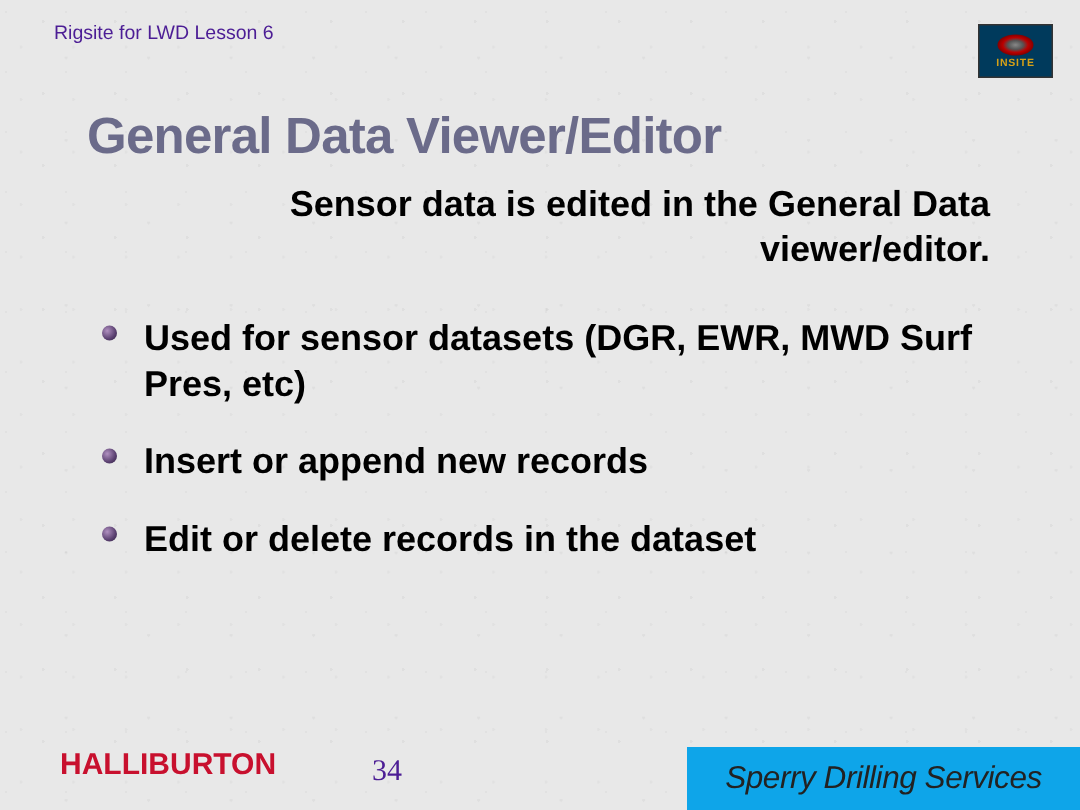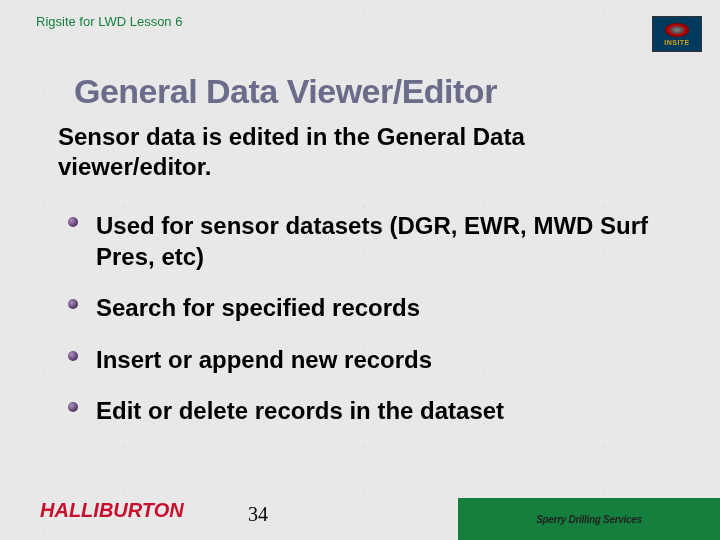--- a/index.html
+++ b/index.html
@@ -15,21 +15,21 @@
     background-size: 40px 40px, 55px 55px, 35px 35px, 48px 48px;
     font-family: Arial, Helvetica, sans-serif;
     position: relative;
     overflow: hidden;
   }
   .header-label {
     position: absolute;
     top: 14px;
     left: 36px;
     font-size: 13px;
-    color: #15803d;
+    color: #4c1d95;
   }
   .insite-logo {
     position: absolute;
     top: 16px;
     right: 18px;
     width: 50px;
     height: 36px;
     background: #003a5c;
     border: 1px solid #333;
     display: flex;
@@ -52,31 +52,31 @@
   }
   .title {
     position: absolute;
     top: 72px;
     left: 58px;
     font-size: 34px;
     font-weight: bold;
     color: #6b6b8a;
     font-family: Verdana, Arial, sans-serif;
     letter-spacing: -0.5px;
-    margin-left: 16px;
   }
   .subtitle {
     position: absolute;
     top: 122px;
     left: 58px;
     right: 60px;
     font-size: 24px;
     font-weight: bold;
     color: #000;
     line-height: 1.25;
+    text-align: right;
   }
   .bullets {
     position: absolute;
     top: 210px;
     left: 68px;
     right: 60px;
     list-style: none;
   }
   .bullets li {
     font-size: 24px;
@@ -97,44 +97,43 @@
     border-radius: 50%;
     background: radial-gradient(circle at 35% 35%, #b090c0, #5a4070 60%, #302040);
   }
   .halliburton {
     position: absolute;
     bottom: 18px;
     left: 40px;
     font-size: 20px;
     font-weight: bold;
     color: #c8102e;
-    font-style: italic;
     letter-spacing: 0px;
     font-family: Arial, sans-serif;
   }
   .page-number {
     position: absolute;
     bottom: 14px;
     left: 248px;
     font-size: 20px;
-    color: #000000;
+    color: #4c1d95;
     font-family: "Times New Roman", serif;
   }
   .sperry {
     position: absolute;
     bottom: 0;
     right: 0;
     width: 262px;
     height: 42px;
-    background: #15803d;
+    background: #0ea5e9;
     display: flex;
     align-items: center;
     justify-content: center;
-    font-size: 10px;
-    font-weight: bold;
+    font-size: 21px;
+    font-weight: normal;
     font-style: italic;
     color: #222;
     letter-spacing: -0.3px;
   }
 </style>
 </head>
 <body>
 
 <div class="header-label">Rigsite for LWD Lesson 6</div>
 
@@ -142,20 +141,19 @@
   <div class="insite-eye"></div>
   <div class="insite-text">INSITE</div>
 </div>
 
 <div class="title">General Data Viewer/Editor</div>
 
 <div class="subtitle">Sensor data is edited in the General Data viewer/editor.</div>
 
 <ul class="bullets">
   <li>Used for sensor datasets (DGR, EWR, MWD Surf Pres, etc)</li>
-  <li>Search for specified records</li>
   <li>Insert or append new records</li>
   <li>Edit or delete records in the dataset</li>
 </ul>
 
 <div class="halliburton">HALLIBURTON</div>
 <div class="page-number">34</div>
 <div class="sperry">Sperry Drilling Services</div>
 
 </body></html>

